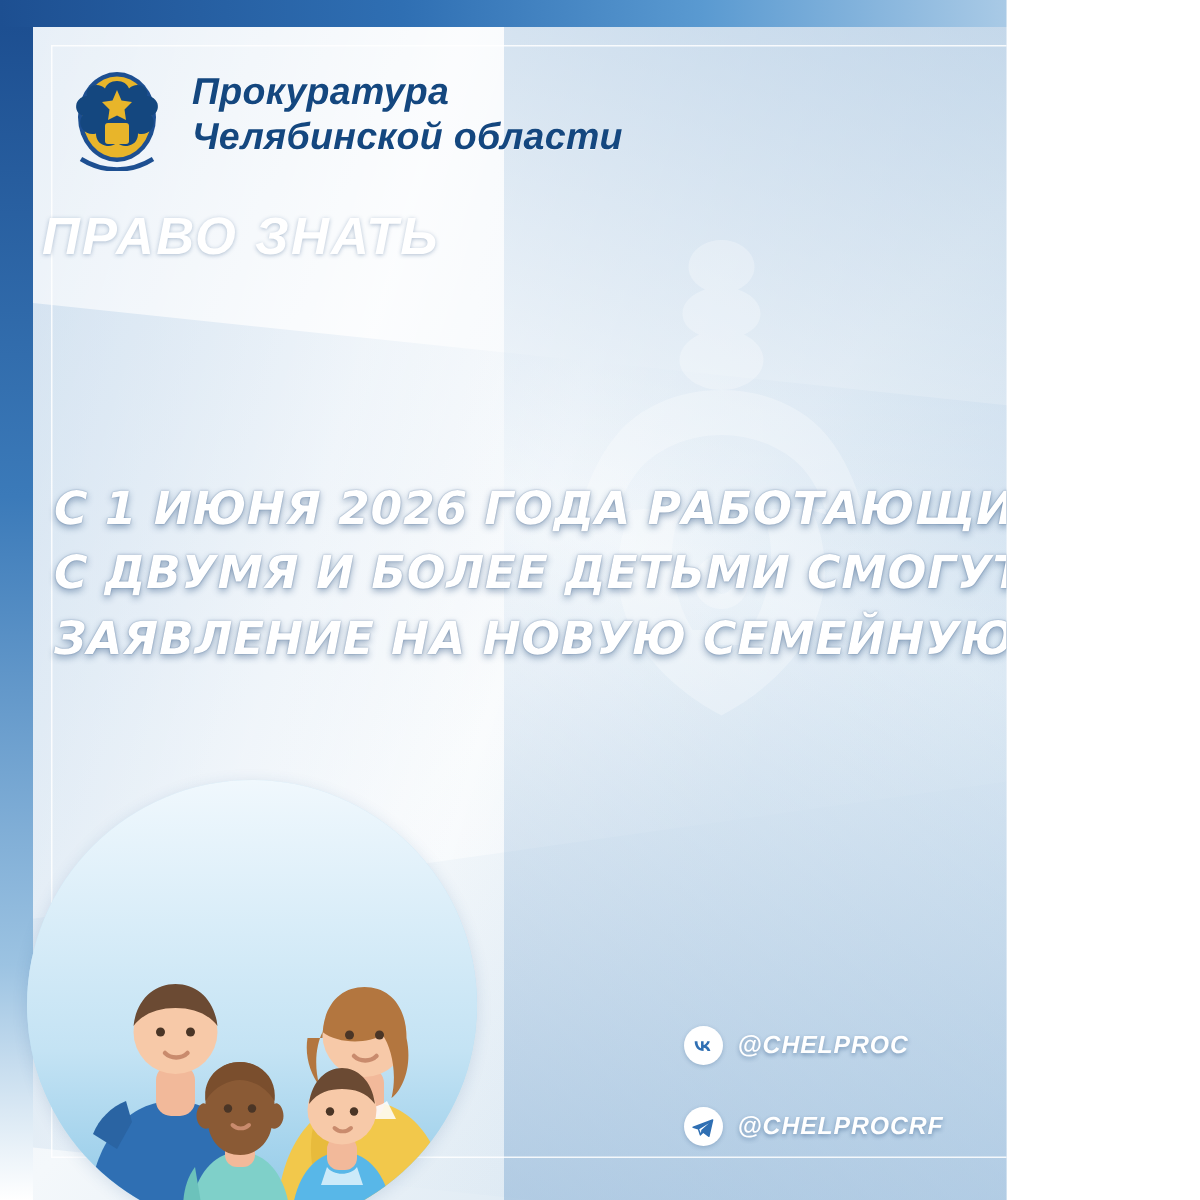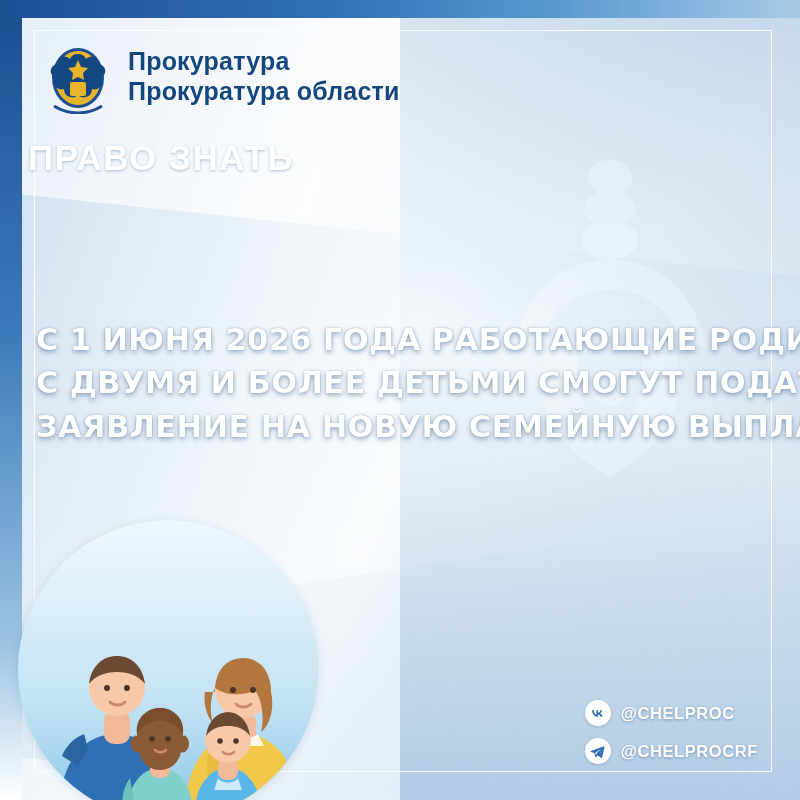--- a/index.html
+++ b/index.html
@@ -2,25 +2,26 @@
 <html lang="ru"><head>
 <meta charset="utf-8">
 <style>
   html, body {
     margin: 0;
     padding: 0;
     background: #ffffff;
   }
   #poster {
     position: relative;
-    width: 800px;
+    width: 671px;
     height: 800px;
     overflow: hidden;
     font-family: "Liberation Sans", sans-serif;
     background: linear-gradient(135deg, #dbe7f3 0%, #eaf1f8 35%, #f4f8fb 55%, #cfe0ee 100%);
+    font-style: italic;
   }
   
   .wash-a {
     position: absolute;
     left: -10%;
     top: -20%;
     width: 130%;
     height: 90%;
     background: linear-gradient(115deg, rgba(255,255,255,0.0) 0%, rgba(255,255,255,0.85) 40%, rgba(255,255,255,0.1) 70%);
     transform: rotate(-8deg);
@@ -145,21 +146,21 @@
   }
   .illus svg { width: 100%; height: 100%; display: block; }
 
   
   .socials {
     position: absolute;
     right: 42px;
     bottom: 36px;
     display: flex;
     flex-direction: column;
-    gap: 12px;
+    gap: 28px;
     align-items: flex-start;
   }
   .social-row {
     display: flex;
     align-items: center;
     gap: 10px;
   }
   .social-badge {
     width: 26px; height: 26px;
     border-radius: 50%;
@@ -210,21 +211,21 @@
           <ellipse cx="34" cy="40" rx="23" ry="27" fill="#e8b52a"></ellipse>
           <path d="M34 16c-4 0-7 2-8 5-2-2-5-3-8-2-3 1-5 4-4 7-3 0-6 2-7 5-1 4 1 7 4 8-2 3-2 6 0 9 2 3 6 4 9 3 0 4 2 7 6 8 3 1 6 0 8-2 2 2 5 3 8 2 4-1 6-4 6-8 3 1 7 0 9-3 2-3 2-6 0-9 3-1 5-4 4-8-1-3-4-5-7-5 1-3-1-6-4-7-3-1-6 0-8 2-1-3-4-5-8-5z" fill="#14477f"></path>
           <path d="M34 22l3 7 7 1-5 5 1 7-6-3-6 3 1-7-5-5 7-1z" fill="#e8b52a"></path>
           <rect x="26" y="44" width="16" height="14" rx="2" fill="#e8b52a"></rect>
           <path d="M10 68c8 5 16 7 24 7s16-2 24-7" fill="none" stroke="#1d4f91" stroke-width="3"></path>
         </g>
       </svg>
     </div>
     <div class="org-name">
       <div>Прокуратура</div>
-      <div>Прокуратура области</div>
+      <div>Челябинской области</div>
     </div>
   </div>
 
   <div class="rubric">ПРАВО ЗНАТЬ</div>
 
   <div class="headline">
     <div>С 1 ИЮНЯ 2026 ГОДА РАБОТАЮЩИЕ РОДИТЕЛИ</div>
     <div>С ДВУМЯ И БОЛЕЕ ДЕТЬМИ СМОГУТ ПОДАТЬ</div>
     <div>ЗАЯВЛЕНИЕ НА НОВУЮ СЕМЕЙНУЮ ВЫПЛАТУ</div>
   </div>

